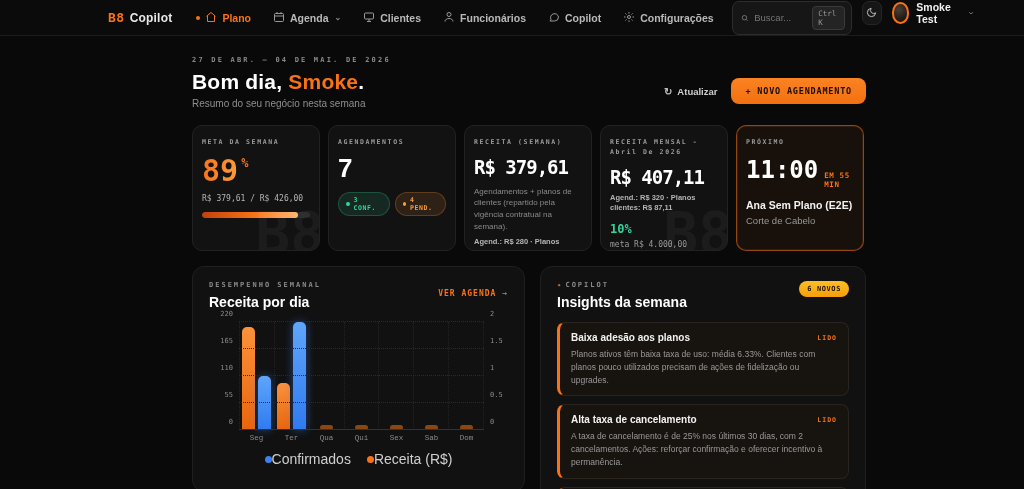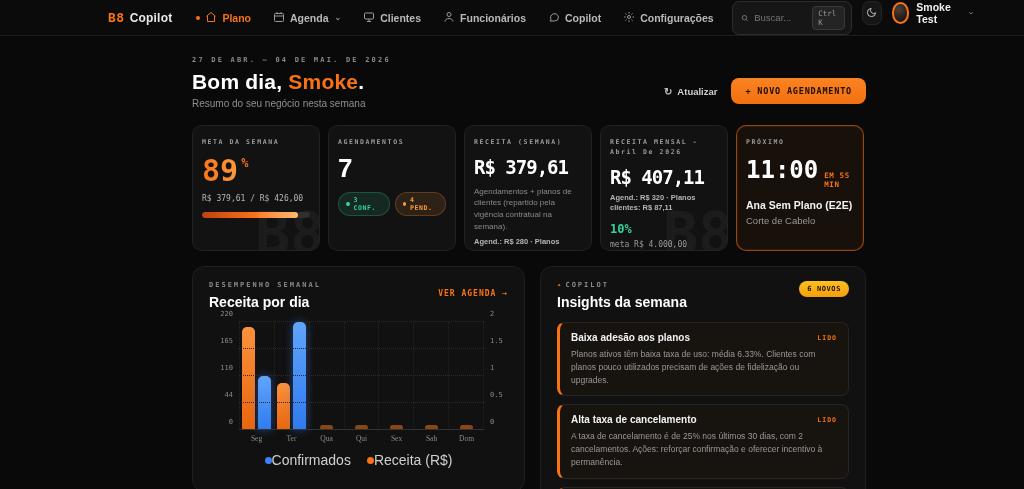--- a/index.html
+++ b/index.html
@@ -130,21 +130,21 @@
   .chart-col { flex:1; display:flex; align-items:flex-end; justify-content:center; gap:3px;
     border-left:1px dotted #232323; height:100%; }
   .chart-col:last-child { border-right:1px dotted #232323; }
   .bar { width:13px; border-radius:5px 5px 1px 1px; }
   .bar-receita { background:linear-gradient(180deg,#fb923c,#ea650c); }
   .bar-conf { background:linear-gradient(180deg,#60a5fa,#2f7af0);
     box-shadow:0 0 10px rgba(59,130,246,.45); }
   .bar-stub { width:13px; height:5px; border-radius:3px; background:#8a4613; }
   .xlabels { display:flex; margin:4px 24px 0 30px; }
   .xlabel { flex:1; text-align:center; font-size:7.5px; color:#8a8a8a;
-    font-family:Liberation Serif, serif; }
+    font-family:Liberation Mono, monospace; }
   .legend { display:flex; justify-content:center; gap:16px; margin-top:9px; }
   .legend-item { display:flex; align-items:center; font-size:14px; color:#cfcfcf;text-align:center; }
   .legend-dot { width:7px; height:7px; border-radius:50%; }
 
   
   .novos-badge { background:linear-gradient(180deg,#fbbf24,#f59e0b); color:#241300;
     font-size:7px; font-weight:bold; letter-spacing:.6px; border-radius:99px; padding:4px 8px;
     font-family:"DejaVu Sans Mono", monospace; }
   .insight-list { margin-top:12px; display:flex; flex-direction:column; gap:8px; }
   .insight-card { background:#17130f; border:1px solid #2a241e; border-left:3px solid #f97316;
@@ -343,21 +343,21 @@
               <div class="chart-col">
                 <div class="bar-stub"></div>
               </div>
               <div class="chart-col">
                 <div class="bar-stub"></div>
               </div>
             </div>
         <div class="gridline base" style="bottom: 0%;"></div>
             <span class="ytick left" style="bottom: 0%;">0</span>
             <div class="gridline" style="bottom: 25%;"></div>
-            <span class="ytick left" style="bottom: 25%;">44</span>
+            <span class="ytick left" style="bottom: 25%;">55</span>
             <div class="gridline" style="bottom: 50%;"></div>
             <span class="ytick left" style="bottom: 50%;">110</span>
             <div class="gridline" style="bottom: 75%;"></div>
             <span class="ytick left" style="bottom: 75%;">165</span>
             <div class="gridline" style="bottom: 100%;"></div>
             <span class="ytick left" style="bottom: 100%;">220</span>
             <span class="ytick right" style="bottom: 0%;">0</span>
             <span class="ytick right" style="bottom: 25%;">0.5</span>
             <span class="ytick right" style="bottom: 50%;">1</span>
             <span class="ytick right" style="bottom: 75%;">1.5</span>

